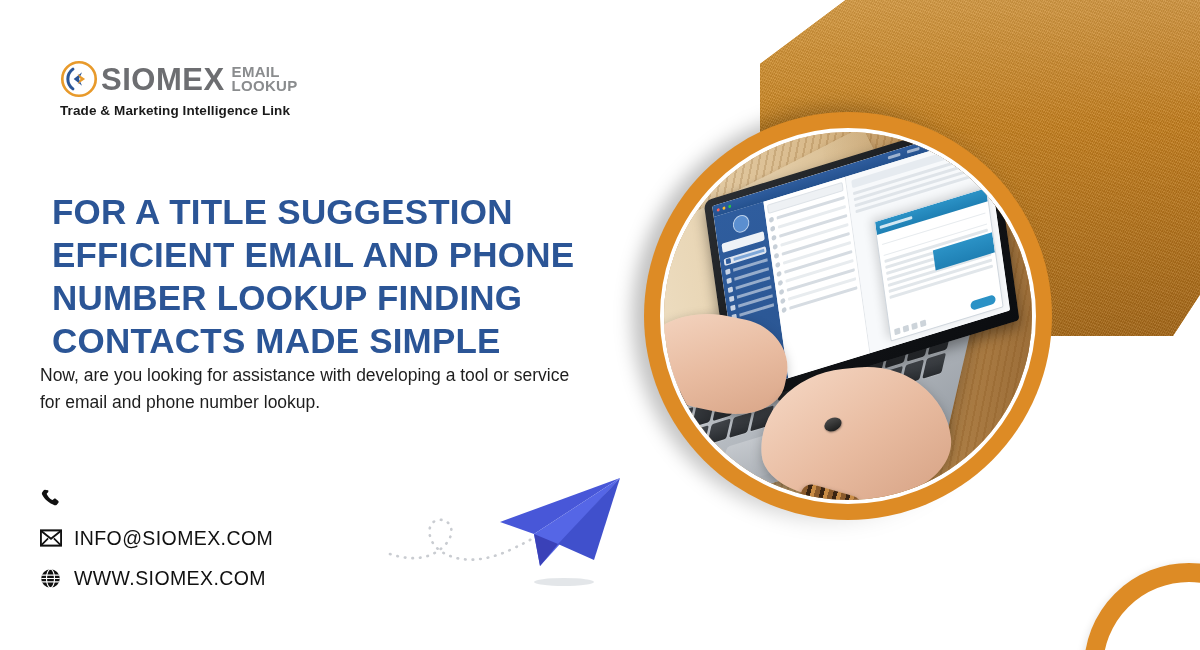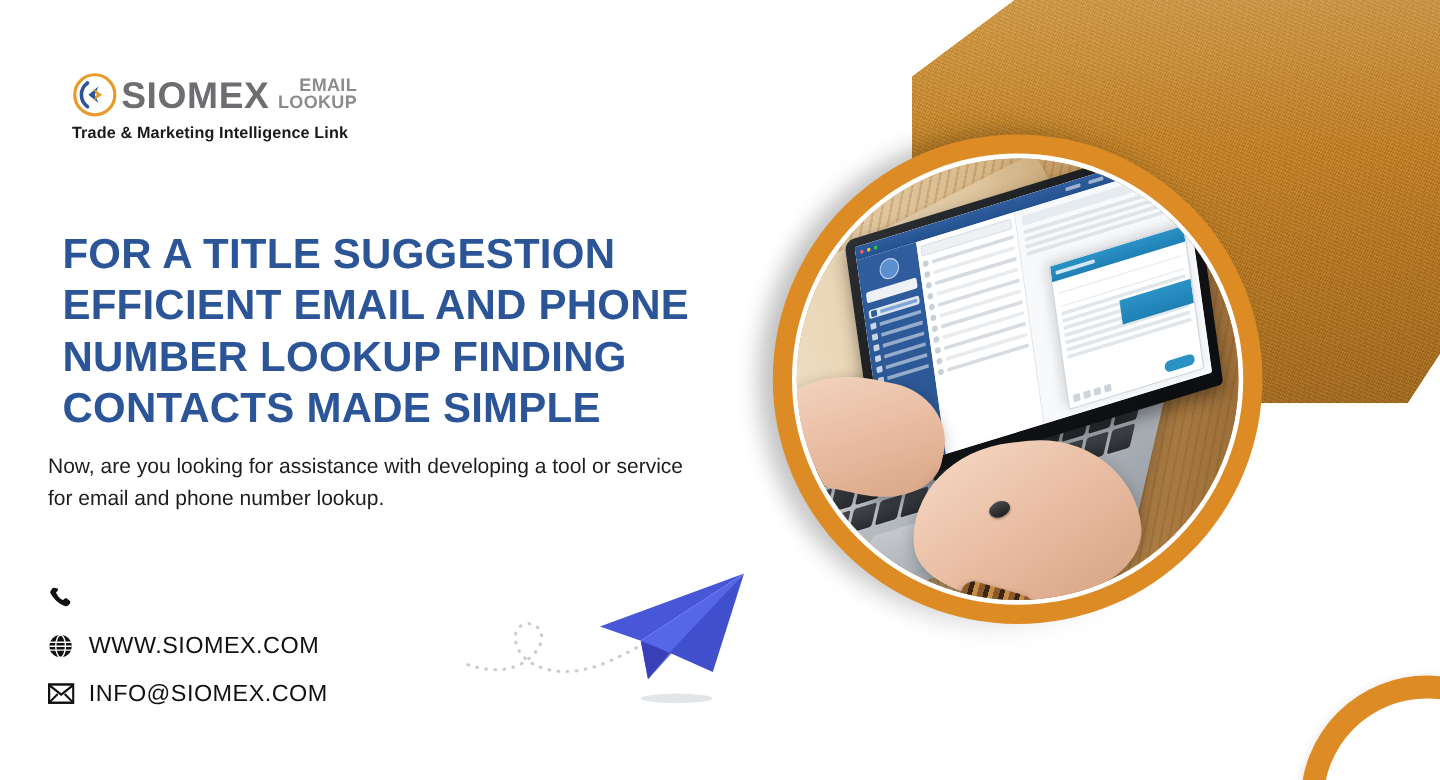--- a/index.html
+++ b/index.html
@@ -331,21 +331,20 @@
     color: #6d6e71;
     line-height: 1;
   }
   .logo-sub {
     margin-left: 7px;
     font-size: 15px;
     font-weight: bold;
     line-height: 0.95;
     color: #8a8c8e;
     letter-spacing: 0.3px;
-    text-align: right;
   }
   .logo-tagline {
     margin-top: 5px;
     font-size: 13.5px;
     font-weight: bold;
     color: #1a1a1a;
     letter-spacing: 0.1px;
   }
 
   
@@ -357,21 +356,21 @@
     font-size: 35px;
     font-weight: bold;
     line-height: 1.23;
     color: #2b5596;
     letter-spacing: 0.2px;
     margin: 12px;
   }
   .subcopy {
     position: absolute;
     left: 40px;
-    top: 375px;
+    top: 362px;
     width: 540px;
     font-size: 17.5px;
     line-height: 1.55;
     color: #1d1d1d;
     margin: 0;
   }
 
   
   .contact-list {
     position: absolute;
@@ -671,39 +670,39 @@
   <div class="contact-list">
     <div class="contact-item">
       <span class="contact-icon">
         <svg width="21" height="21" viewBox="0 0 24 24" fill="#111111">
           <path d="M6.6 2.2c-.9-.5-2 -.2-2.6.6L2.6 4.8c-.6.8-.6 1.9-.1 2.8 1.5 2.7 3.5 5.2 5.9 7.3 2.4 2.1 5.2 3.7 8.1 4.7.9.3 2 .1 2.7-.6l1.6-1.8c.7-.8.7-2-.1-2.7l-2.5-2c-.7-.6-1.7-.6-2.4 0l-1.1.9c-.3.3-.8.3-1.2.1-1.3-.8-2.5-1.8-3.5-3-.9-1-1.6-2.2-2.2-3.4-.2-.4-.1-.8.2-1.1l1-.9c.7-.6.8-1.6.3-2.4L6.6 2.2z"></path>
         </svg>
       </span>
     </div>
     <div class="contact-item">
       <span class="contact-icon">
+        <svg width="22" height="18" viewBox="0 0 26 20">
+          <rect x="1" y="1" width="24" height="18" fill="#ffffff" stroke="#111111" stroke-width="2.4"></rect>
+          <path d="M1.5 1.8 L13 11 L24.5 1.8" fill="none" stroke="#111111" stroke-width="2.2"></path>
+          <path d="M1.6 18.4 L9.6 10.4 M24.4 18.4 L16.4 10.4" fill="none" stroke="#111111" stroke-width="2"></path>
+        </svg>
+      </span>
+      <span class="contact-text">INFO@SIOMEX.COM</span>
+    </div>
+    <div class="contact-item">
+      <span class="contact-icon">
         <svg width="21" height="21" viewBox="0 0 24 24">
           <circle cx="12" cy="12" r="10.6" fill="#111111"></circle>
           <g stroke="#ffffff" stroke-width="1.3" fill="none">
             <ellipse cx="12" cy="12" rx="4.6" ry="10.6"></ellipse>
             <path d="M1.6 8.2 H22.4 M1.6 15.8 H22.4 M1.4 12 H22.6"></path>
           </g>
         </svg>
       </span>
       <span class="contact-text">WWW.SIOMEX.COM</span>
-    </div>
-    <div class="contact-item">
-      <span class="contact-icon">
-        <svg width="22" height="18" viewBox="0 0 26 20">
-          <rect x="1" y="1" width="24" height="18" fill="#ffffff" stroke="#111111" stroke-width="2.4"></rect>
-          <path d="M1.5 1.8 L13 11 L24.5 1.8" fill="none" stroke="#111111" stroke-width="2.2"></path>
-          <path d="M1.6 18.4 L9.6 10.4 M24.4 18.4 L16.4 10.4" fill="none" stroke="#111111" stroke-width="2"></path>
-        </svg>
-      </span>
-      <span class="contact-text">INFO@SIOMEX.COM</span>
     </div>
   </div>
 
   <div class="plane-wrap">
     <svg width="252" height="136" viewBox="0 0 252 136">
       <path d="M2 92 C26 100 44 96 56 84 C70 70 62 56 50 58 C38 60 38 80 54 90 C72 101 96 100 122 88 C146 77 162 66 176 56" fill="none" stroke="#c9ccd1" stroke-width="2.6" stroke-linecap="round" stroke-dasharray="0.6 7"></path>
       <ellipse cx="176" cy="120" rx="30" ry="4" fill="#d9dde1" opacity="0.75"></ellipse>
       <g>
         <path d="M232 16 L112 60 L146 72 Z" fill="#4857d8"></path>
         <path d="M232 16 L146 72 L152 104 Z" fill="#5566e6"></path>

